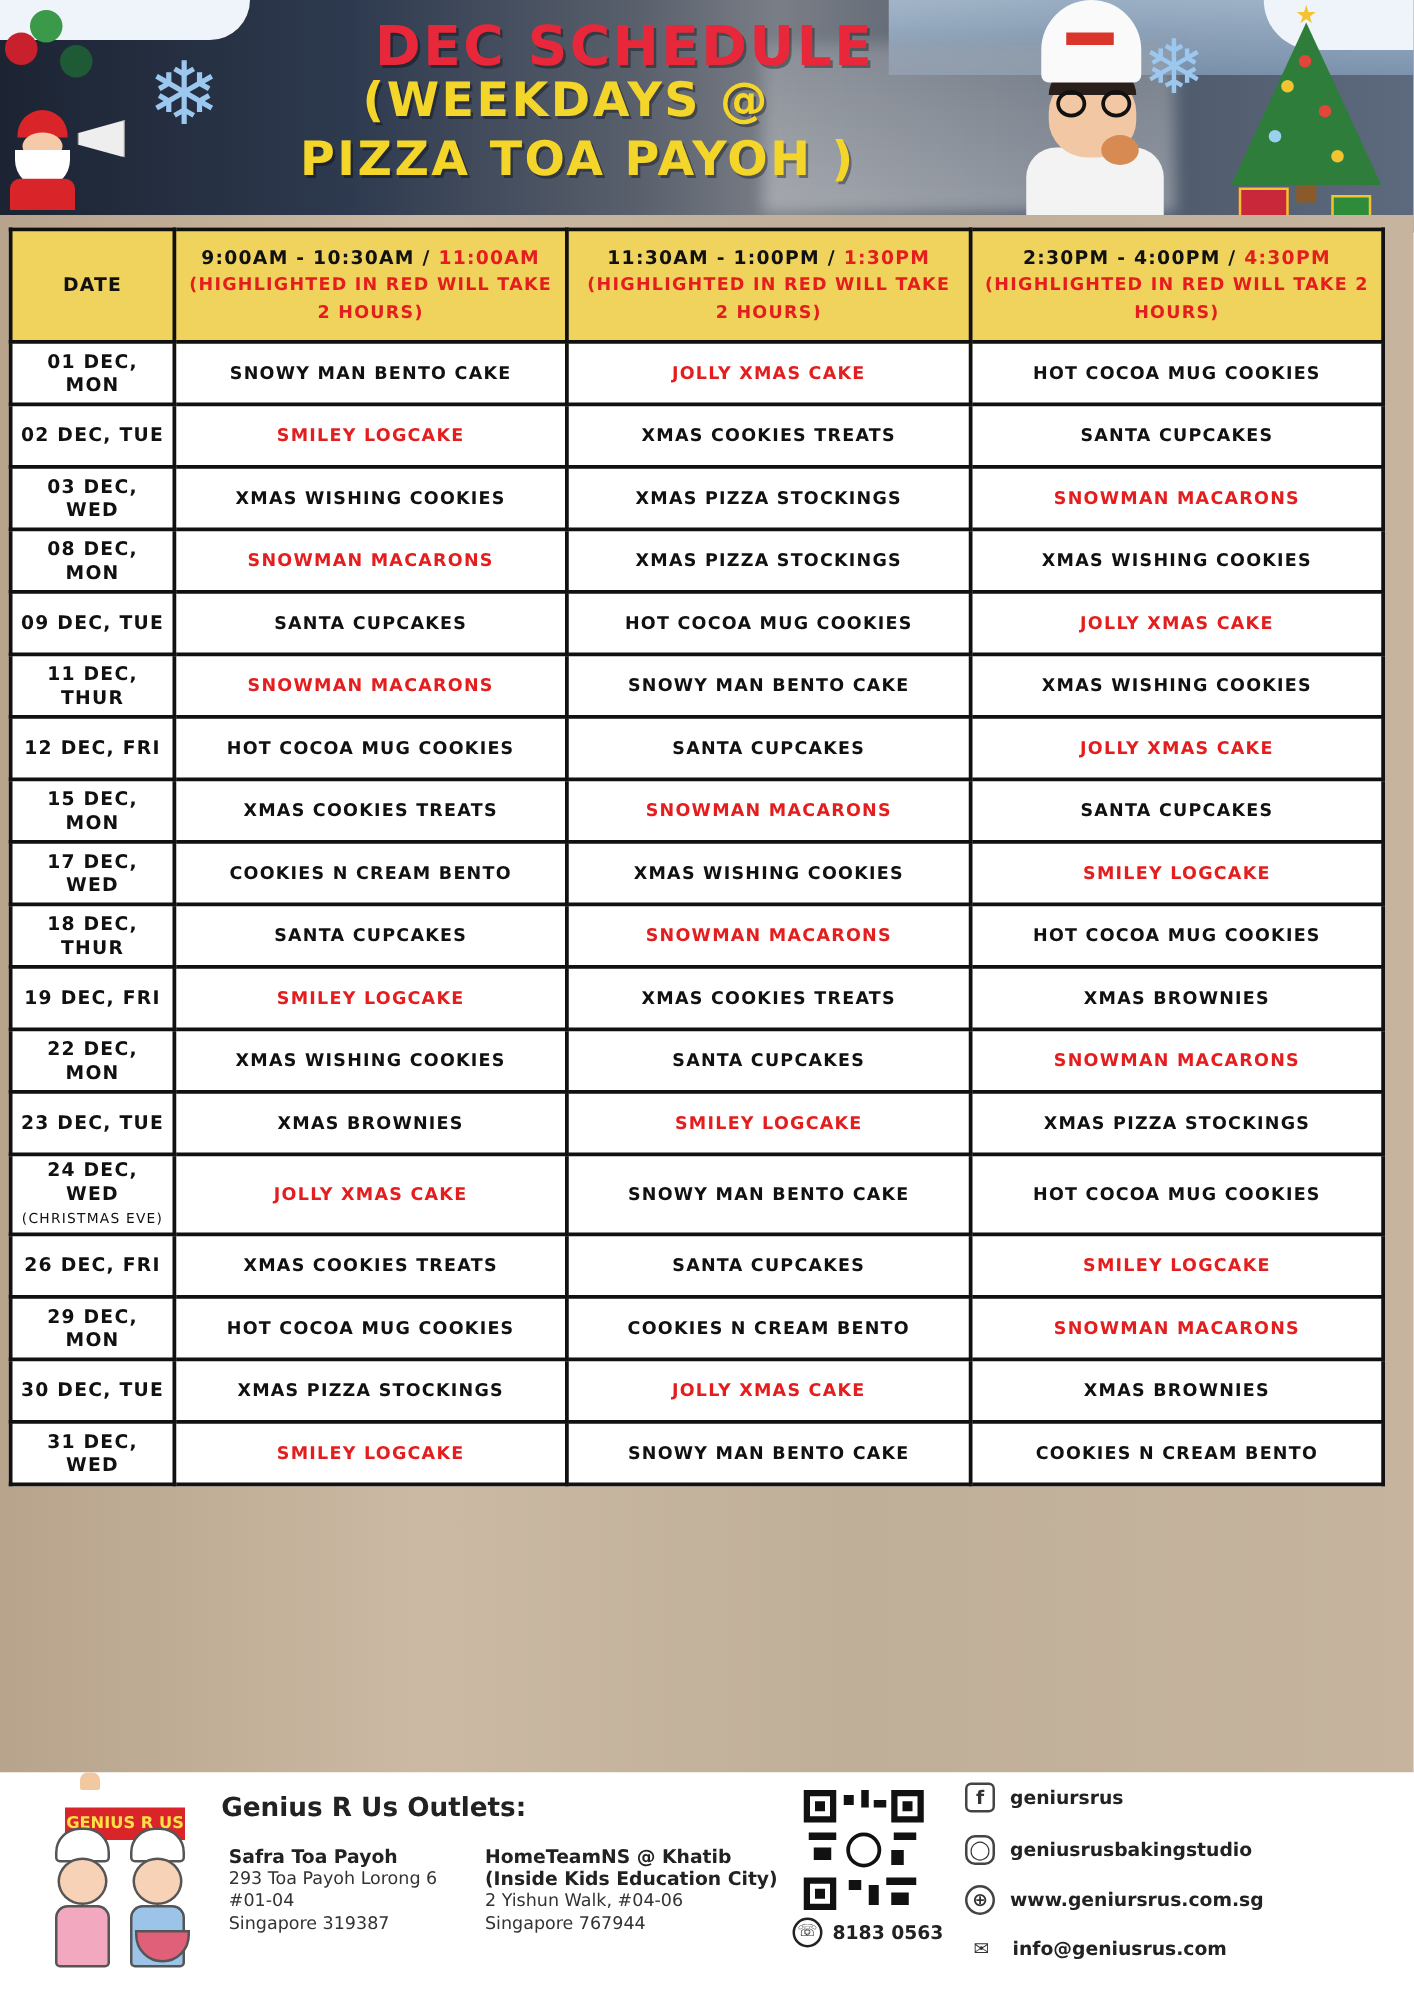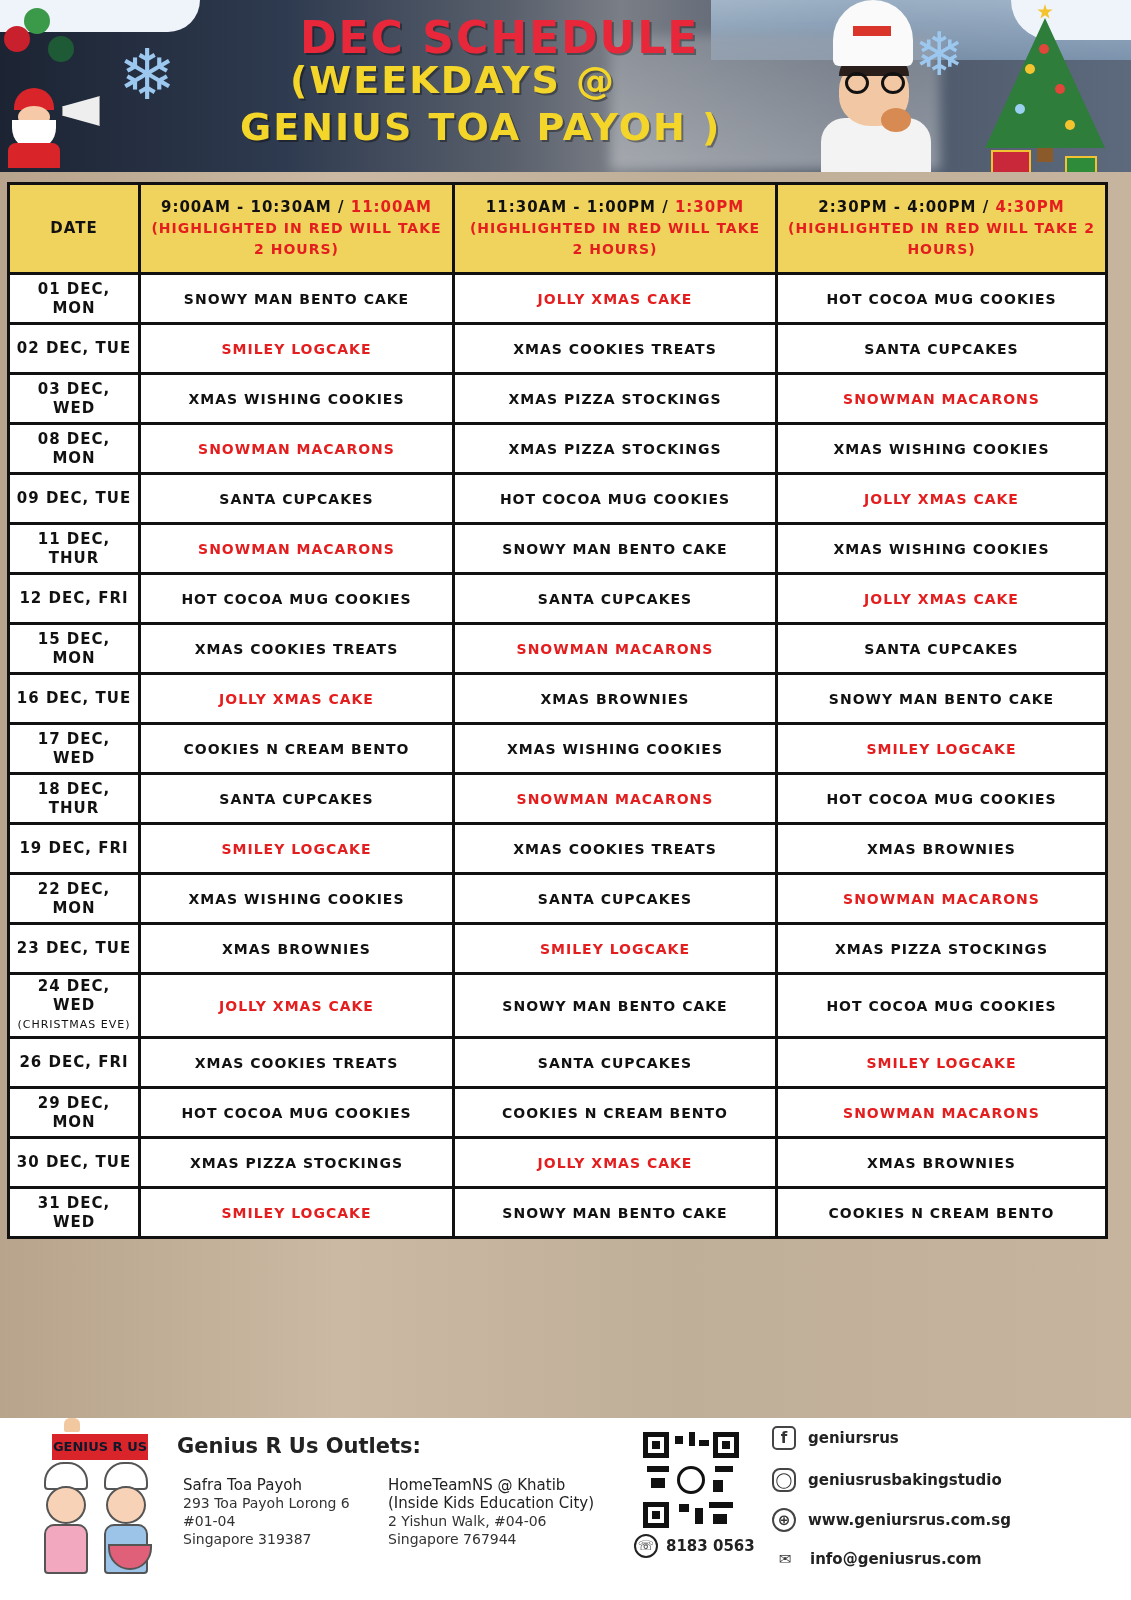--- a/index.html
+++ b/index.html
@@ -102,36 +102,36 @@
   }
   table.schedule td.date { font-size: 15px; line-height: 19px; }
   table.schedule td.date .sub { display: block; font-size: 11px; font-weight: normal; letter-spacing: 1px; }
   table.schedule td.hl { color: #e41e1e; text-align: center; }
   table.schedule tr.tall td { height: 70px; }
   table.schedule tr.eve td { height: 62px; }
 
   
   .footer { position: absolute; left: 0; top: 1418px; width: 1131px; height: 182px; background: #fff; }
   .logo-badge {
-    position: absolute; left: 52px; top: 16px; width: 96px; height: 26px;
-    background: #d9252a; color: #0f172a; font-weight: bold; font-size: 13px;
+    position: absolute; left: 52px; top: 28px; width: 96px; height: 26px;
+    background: #d9252a; color: #fde047; font-weight: bold; font-size: 13px;
     text-align: center; line-height: 26px; font-family: "DejaVu Sans", sans-serif;
   }
   .logo-cupcake { position: absolute; left: 64px; top: 0; width: 16px; height: 14px; background: #f1c8a0; border-radius: 6px 6px 2px 2px; }
   .chefs { position: absolute; left: 38px; top: 44px; width: 120px; height: 130px; }
   .chef { position: absolute; top: 0; width: 56px; height: 128px; }
   .chef .hat { position: absolute; left: 6px; top: 0; width: 44px; height: 28px; background: #fff; border: 2px solid #555; border-radius: 20px 20px 4px 4px; }
   .chef .head { position: absolute; left: 8px; top: 24px; width: 40px; height: 38px; background: #f7d2b6; border: 2px solid #555; border-radius: 50%; }
   .chef .body { position: absolute; left: 6px; top: 62px; width: 44px; height: 50px; border: 2px solid #555; border-radius: 10px 10px 4px 4px; }
   .chef.girl { left: 0; } .chef.girl .body { background: #f2a9c0; } .chef.girl .hair { position: absolute; left: 4px; top: 28px; width: 48px; height: 40px; background: #2a1f1a; border-radius: 50%; z-index: -1; }
   .chef.boy { left: 60px; } .chef.boy .body { background: #9cc4e8; } .chef.boy .bowl { position: absolute; left: 10px; top: 82px; width: 44px; height: 26px; background: #e0607a; border: 2px solid #555; border-radius: 0 0 22px 22px; }
 
   .outlets-title { position: absolute; left: 177px; top: 16px; font-size: 21px; font-weight: bold; color: #222; font-family: "DejaVu Sans", sans-serif; }
   .outlet { position: absolute; top: 58px; font-size: 14px; line-height: 18px; color: #333; font-family: "DejaVu Sans", sans-serif; }
-  .outlet .name { font-weight: normal; color: #222; font-size: 15px; }
+  .outlet .name { font-weight: bold; color: #222; font-size: 15px; }
   .outlet-1 { left: 183px; }
   .outlet-2 { left: 388px; }
 
   .qr { position: absolute; left: 643px; top: 14px; width: 96px; height: 96px; background: #fff; }
   .qr .cell { position: absolute; background: #111; }
   .qr .finder { position: absolute; width: 26px; height: 26px; border: 5px solid #111; }
   .qr .finder::after { content: ""; position: absolute; left: 4px; top: 4px; width: 8px; height: 8px; background: #111; }
   .qr .wa { position: absolute; left: 34px; top: 34px; width: 28px; height: 28px; border-radius: 50%; background: #fff; border: 3px solid #111; }
   .phone { position: absolute; left: 634px; top: 116px; font-size: 15px; font-weight: bold; color: #222; font-family: "DejaVu Sans", sans-serif; display: flex; align-items: center; gap: 8px; }
   .phone-icon { width: 24px; height: 24px; border: 2px solid #222; border-radius: 50%; text-align: center; line-height: 20px; font-size: 13px; }
@@ -161,21 +161,21 @@
   <div class="santa">
     <div class="hat"></div>
       <div class="face"></div>
       <div class="beard"></div>
       <div class="body"></div>
     <div class="megaphone"></div>
   </div>
 
   <div class="title-line title-1">DEC SCHEDULE</div>
   <div class="title-line title-2">(WEEKDAYS @</div>
-  <div class="title-line title-3">GENIUS TOA PAYOH )</div>
+  <div class="title-line title-3">PIZZA TOA PAYOH )</div>
 
   <div class="kid">
     <div class="shirt"></div>
     <div class="face"></div>
     <div class="hair"></div>
     <div class="hat"></div>
     <div class="hat-badge"></div>
     <div class="glasses">
         <span></span>
         <span></span>
@@ -269,26 +269,20 @@
           <td>SANTA CUPCAKES</td>
           <td class="hl" style="color: rgb(228, 30, 30);">JOLLY XMAS CAKE</td>
         </tr>
         <tr>
           <td class="date"><span>15 DEC, MON</span></td>
           <td>XMAS COOKIES TREATS</td>
           <td class="hl" style="color: rgb(228, 30, 30);">SNOWMAN MACARONS</td>
           <td>SANTA CUPCAKES</td>
         </tr>
         <tr>
-          <td class="date"><span>16 DEC, TUE</span></td>
-          <td class="hl" style="color: rgb(228, 30, 30);">JOLLY XMAS CAKE</td>
-          <td>XMAS BROWNIES</td>
-          <td>SNOWY MAN BENTO CAKE</td>
-        </tr>
-        <tr>
           <td class="date"><span>17 DEC, WED</span></td>
           <td>COOKIES N CREAM BENTO</td>
           <td>XMAS WISHING COOKIES</td>
           <td class="hl" style="color: rgb(228, 30, 30);">SMILEY LOGCAKE</td>
         </tr>
         <tr>
           <td class="date"><span>18 DEC, THUR</span></td>
           <td>SANTA CUPCAKES</td>
           <td class="hl" style="color: rgb(228, 30, 30);">SNOWMAN MACARONS</td>
           <td>HOT COCOA MUG COOKIES</td>

